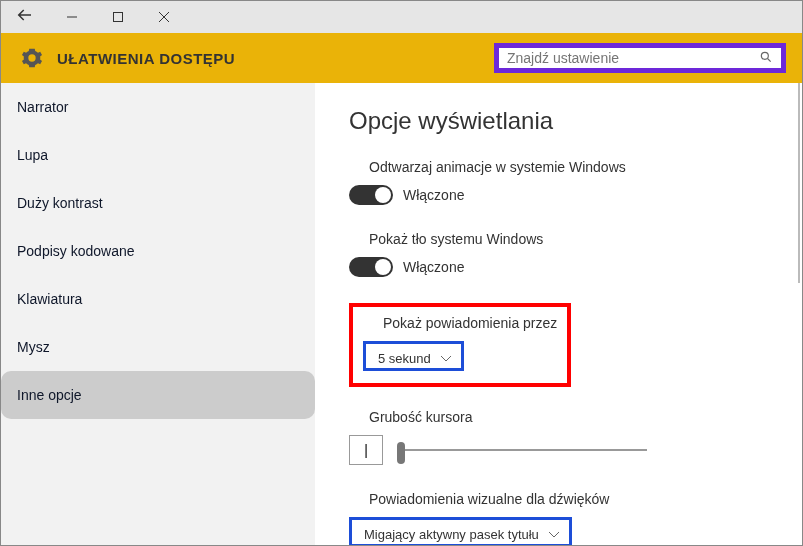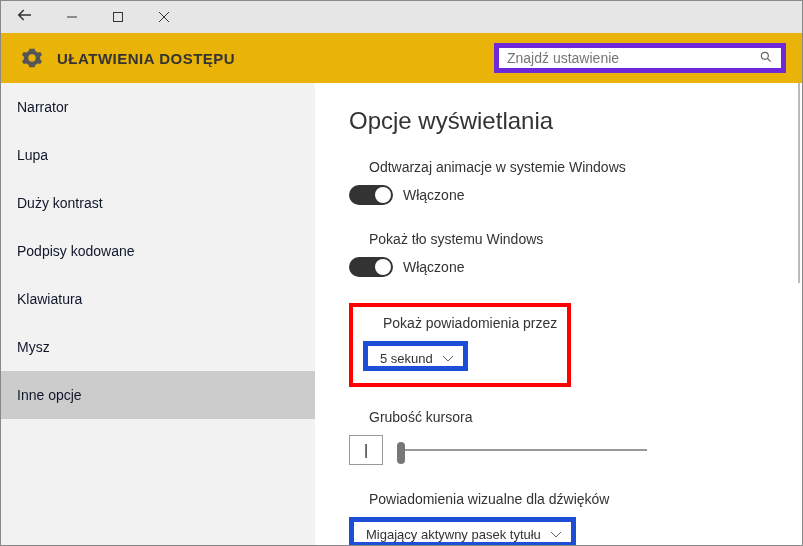--- a/index.html
+++ b/index.html
@@ -14,36 +14,36 @@
   .header { height: 50px; background: #eab308; display: flex; align-items: center; padding: 0 16px 0 20px; }
   .gear { width: 22px; height: 22px; margin-right: 14px; }
   .header-title { font-size: 15px; font-weight: 600; letter-spacing: 0.5px; color: #333; flex: 1; }
   .searchbox { width: 292px; height: 30px; border: 5px solid #6d28d9; background: #fff; display: flex; align-items: center; padding: 0 8px; }
   .searchbox input { border: none; outline: none; flex: 1; font-size: 14px; color: #888; background: transparent; }
   .searchbox .sicon { font-size: 14px; color: #666; }
   
   .content { display: flex; height: calc(546px - 82px); position: relative; }
   .sidebar { width: 314px; background: #f2f2f2; }
   .sidebar-item { height: 48px; display: flex; align-items: center; padding-left: 16px; font-size: 14px; color: #0f172a; cursor: pointer; }
-  .sidebar-item.active { background: #ccc; }
+  .sidebar-item.active { background: #ccc; border-radius: 10px; }
   
   .main { flex: 1; padding: 24px 20px 10px 34px; overflow: hidden; position: relative; }
   .main h1 { font-size: 24px; font-weight: 400; color: #333; margin-bottom: 24px; }
   .setting { margin-bottom: 26px; }
   .setting-label { font-size: 14px; color: #333; margin-bottom: 10px; margin-left: 20px; }
   
   .toggle { display: flex; align-items: center; gap: 10px; }
   .toggle-track { width: 44px; height: 20px; border-radius: 10px; background: #333; position: relative; cursor: pointer; }
   .toggle-thumb { position: absolute; right: 2px; top: 2px; width: 16px; height: 16px; border-radius: 50%; background: #fff; }
   .toggle-state { font-size: 14px; color: #333; }
   
   .highlight-box { border: 4px solid #f00; padding: 8px 10px 12px 10px; display: inline-block; margin-bottom: 22px; }
   .highlight-box .setting-label { margin-bottom: 10px; }
   
-  .dropdown { border: 5px solid #1d4ed8; background: #fff; height: 30px; display: inline-flex; align-items: center; padding: 4px 10px 0 12px; cursor: pointer; font-size: 13px; color: #333; gap: 10px; }
+  .dropdown { border: 3px solid #1d4ed8; background: #fff; height: 30px; display: inline-flex; align-items: center; padding: 4px 10px 0 12px; cursor: pointer; font-size: 13px; color: #333; gap: 10px; }
   .dropdown .chev { font-size: 10px; color: #666; }
   
   .cursor-row { display: flex; align-items: center; gap: 14px; }
   .cursor-preview { width: 34px; height: 30px; border: 1px solid #999; display: flex; align-items: center; justify-content: center; font-size: 14px; }
   .slider { position: relative; width: 250px; height: 20px; }
   .slider-track { position: absolute; top: 9px; left: 0; right: 0; height: 2px; background: #999; }
   .slider-thumb { position: absolute; left: 0; top: 2px; width: 8px; height: 22px; background: #777; border-radius: 4px; cursor: pointer; }
   
   .scroll-track { position: absolute; right: 0; top: 82px; bottom: 0; width: 14px; background: transparent; }
   .scroll-thumb { position: absolute; right: 2px; top: 0; width: 2px; height: 200px; background: #bbb; }

